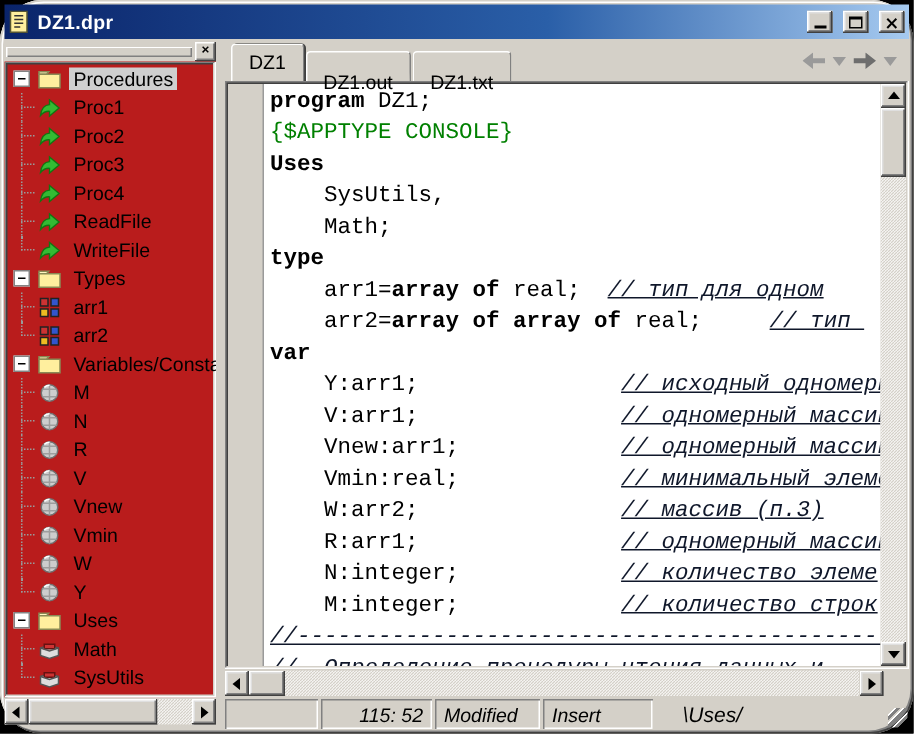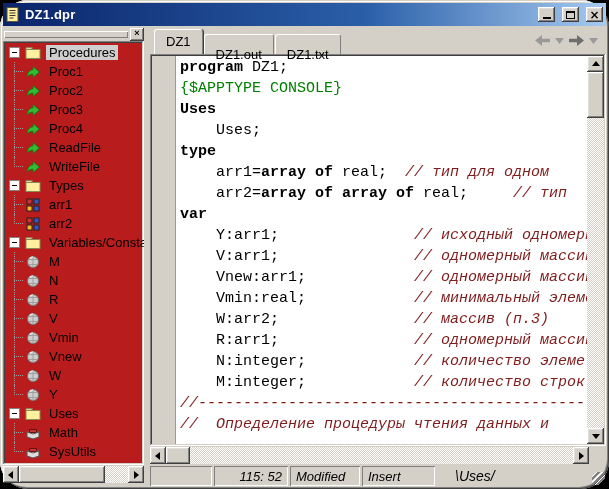--- a/index.html
+++ b/index.html
@@ -77,21 +77,21 @@
   }
   .gutter { width:24px; flex:0 0 24px; background:#d4d0c8; border-right:1px solid #9a9a9a; }
   .code {
     flex:1; min-width:0; overflow:hidden; padding:1px 0 0 4px;
     font-family:"Liberation Mono", monospace; font-size:15px; line-height:21px; color:#000;
   }
   .ln { white-space:pre; height:21px; }
   .s-kw { font-weight:bold; color:#000; }
   .s-p { color:#000; }
   .s-dir { color:#008000; }
-  .s-cmt { color:#7f1d1d; font-style:italic; }
+  .s-cmt { color:#0f172a; font-style:italic;text-decoration:underline; }
 
   
   .sb-btn {
     width:16px; height:16px; flex:0 0 16px; background:#d4d0c8; position:relative;
     box-shadow: inset -1px -1px #404040, inset 1px 1px #fff, inset -2px -2px #808080, inset 2px 2px #dfdfdf;
   }
   .arr { width:0; height:0; position:absolute; left:50%; top:50%; }
   .arr.l { border:4px solid transparent; border-right:5px solid #000; margin:-4px 0 0 -7px; }
   .arr.r { border:4px solid transparent; border-left:5px solid #000; margin:-4px 0 0 -2px; }
   .arr.u { border:4px solid transparent; border-bottom:5px solid #000; margin:-7px 0 0 -4px; }
@@ -315,32 +315,32 @@
           </div>
           <div class="trow">
             <span class="conn"></span>
             <span class="ticon">
               <svg width="16" height="14" viewBox="0 0 16 14">
                 <circle cx="8" cy="7" r="5.5" fill="#cdcdcd" stroke="#707070"></circle>
                 <path d="M3.2 4.5 L12.8 4.5 M3.2 9.5 L12.8 9.5 M8 1.5 L8 12.5" stroke="#9d9d9d" fill="none"></path>
                 <path d="M4.5 3.2 A6 6 0 0 1 8 1.9" stroke="#fff" fill="none"></path>
               </svg>
             </span>
+            <span class="tlabel">Vnew</span>
+          </div>
+          <div class="trow">
+            <span class="conn"></span>
+            <span class="ticon">
+              <svg width="16" height="14" viewBox="0 0 16 14">
+                <circle cx="8" cy="7" r="5.5" fill="#cdcdcd" stroke="#707070"></circle>
+                <path d="M3.2 4.5 L12.8 4.5 M3.2 9.5 L12.8 9.5 M8 1.5 L8 12.5" stroke="#9d9d9d" fill="none"></path>
+                <path d="M4.5 3.2 A6 6 0 0 1 8 1.9" stroke="#fff" fill="none"></path>
+              </svg>
+            </span>
             <span class="tlabel">Vmin</span>
-          </div>
-          <div class="trow">
-            <span class="conn"></span>
-            <span class="ticon">
-              <svg width="16" height="14" viewBox="0 0 16 14">
-                <circle cx="8" cy="7" r="5.5" fill="#cdcdcd" stroke="#707070"></circle>
-                <path d="M3.2 4.5 L12.8 4.5 M3.2 9.5 L12.8 9.5 M8 1.5 L8 12.5" stroke="#9d9d9d" fill="none"></path>
-                <path d="M4.5 3.2 A6 6 0 0 1 8 1.9" stroke="#fff" fill="none"></path>
-              </svg>
-            </span>
-            <span class="tlabel">Vnew</span>
           </div>
           <div class="trow">
             <span class="conn"></span>
             <span class="ticon">
               <svg width="16" height="14" viewBox="0 0 16 14">
                 <circle cx="8" cy="7" r="5.5" fill="#cdcdcd" stroke="#707070"></circle>
                 <path d="M3.2 4.5 L12.8 4.5 M3.2 9.5 L12.8 9.5 M8 1.5 L8 12.5" stroke="#9d9d9d" fill="none"></path>
                 <path d="M4.5 3.2 A6 6 0 0 1 8 1.9" stroke="#fff" fill="none"></path>
               </svg>
             </span>
@@ -435,21 +435,22 @@
             </span>
         </div>
       </div>
 
       <div class="editor">
         <div class="gutter"></div>
         <div class="code" id="code">
             <div class="ln"><span class="s-kw">program</span><span class="s-p"> DZ1;</span></div>
             <div class="ln"><span class="s-dir">{$APPTYPE CONSOLE}</span></div>
             <div class="ln"><span class="s-kw">Uses</span></div>
-            <div class="ln"><span class="s-p">    Uses;</span></div>
+            <div class="ln"><span class="s-p">    SysUtils,</span></div>
+            <div class="ln"><span class="s-p">    Math;</span></div>
             <div class="ln"><span class="s-kw">type</span></div>
             <div class="ln"><span class="s-p">    arr1=</span><span class="s-kw">array of</span><span class="s-p"> real;  </span><span class="s-cmt">// тип для одном</span></div>
             <div class="ln"><span class="s-p">    arr2=</span><span class="s-kw">array of array of</span><span class="s-p"> real;     </span><span class="s-cmt">// тип </span></div>
             <div class="ln"><span class="s-kw">var</span></div>
             <div class="ln"><span class="s-p">    Y:arr1;               </span><span class="s-cmt">// исходный одномерн</span></div>
             <div class="ln"><span class="s-p">    V:arr1;               </span><span class="s-cmt">// одномерный массив</span></div>
             <div class="ln"><span class="s-p">    Vnew:arr1;            </span><span class="s-cmt">// одномерный массив</span></div>
             <div class="ln"><span class="s-p">    Vmin:real;            </span><span class="s-cmt">// минимальный элеме</span></div>
             <div class="ln"><span class="s-p">    W:arr2;               </span><span class="s-cmt">// массив (п.3)</span></div>
             <div class="ln"><span class="s-p">    R:arr1;               </span><span class="s-cmt">// одномерный массив</span></div>

